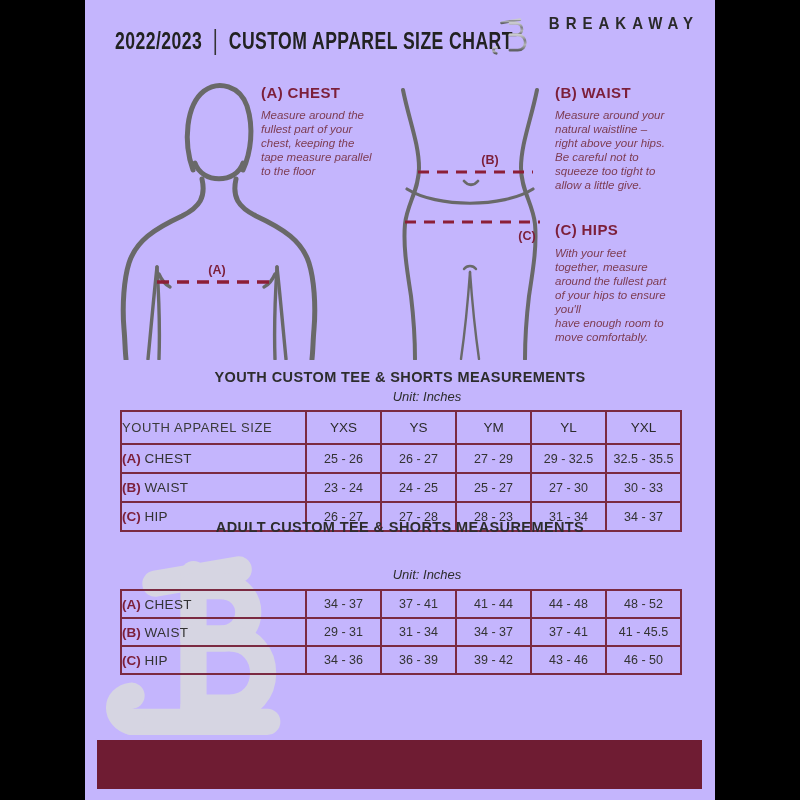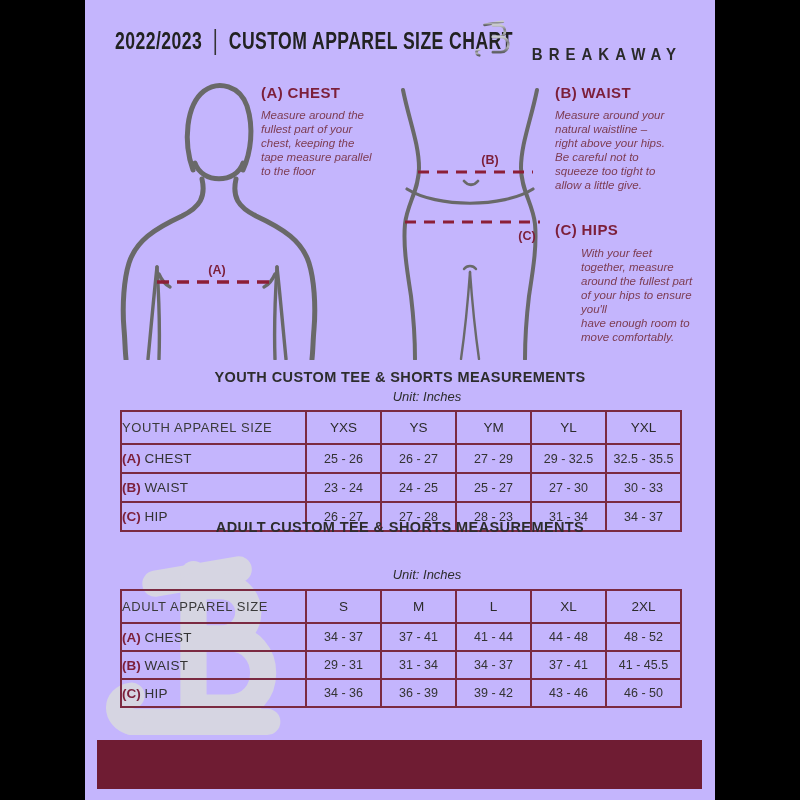--- a/index.html
+++ b/index.html
@@ -14,22 +14,22 @@
   }
   
   .hdr-left{
     position:absolute;left:30px;top:24px;height:32px;
     display:flex;align-items:center;gap:12px;
     transform:scale(0.88,1.22);transform-origin:left center;
     color:#222;font-weight:800;font-size:20px;letter-spacing:.5px;white-space:nowrap;
   }
   .hdr-pipe{font-weight:400;color:#333;font-size:22px;}
   .hdr-right{
-    position:absolute;right:33px;top:14px;height:48px;
-    display:flex;align-items:flex-end;gap:16px;
+    position:absolute;right:16px;top:14px;height:48px;
+    display:flex;align-items:flex-start;gap:16px;
   }
   .brand-text{
     font-size:15px;font-weight:800;letter-spacing:6px;color:#2a2a2a;
     transform:scaleY(1.12);white-space:nowrap;
   }
   
   .fig{position:absolute;}
   .fig-upper{left:30px;top:78px;}
   .fig-lower{left:310px;top:88px;}
   .guide-head{
@@ -37,21 +37,21 @@
   }
   .guide-body{
     position:absolute;font-size:11.5px;font-style:italic;line-height:14px;
     color:#7d3c52;white-space:pre-line;font-weight:500;
   }
   .gh-a{left:176px;top:84px;}
   .gb-a{left:176px;top:108px;width:140px;}
   .gh-b{left:470px;top:84px;}
   .gb-b{left:470px;top:108px;width:148px;}
   .gh-c{left:470px;top:221px;}
-  .gb-c{left:496px;top:246px;width:152px;}
+  .gb-c{left:470px;top:246px;width:152px;}
   
   .tbl-title{
     position:absolute;left:0;width:630px;text-align:center;
     font-size:14.5px;font-weight:700;color:#2d2d2d;letter-spacing:.4px;
   }
   .tbl-unit{
     position:absolute;left:0;width:684px;text-align:center;
     font-size:13px;font-style:italic;color:#2d2d2d;
   }
   .t-youth-title{top:369px;} .t-youth-unit{top:389px;}
@@ -242,28 +242,20 @@
   <table class="size-table adult-table">
     <colgroup>
         <col class="c-label">
         <col class="c-size">
         <col class="c-size">
         <col class="c-size">
         <col class="c-size">
         <col class="c-size">
       </colgroup>
     <tbody>
-        <tr class="hdr">
-      <th class="cell-first">ADULT APPAREL SIZE</th>
-      <th class="cell-size-h">S</th>
-      <th class="cell-size-h">M</th>
-      <th class="cell-size-h">L</th>
-      <th class="cell-size-h">XL</th>
-      <th class="cell-size-h">2XL</th>
-    </tr>
     <tr class="row">
       <td class="cell-row-label"><span class="pfx">(A)</span> <span class="lbl">CHEST</span></td>
       <td class="cell-val">34 - 37</td>
       <td class="cell-val">37 - 41</td>
       <td class="cell-val">41 - 44</td>
       <td class="cell-val">44 - 48</td>
       <td class="cell-val">48 - 52</td>
     </tr>
     <tr class="row">
       <td class="cell-row-label"><span class="pfx">(B)</span> <span class="lbl">WAIST</span></td>

